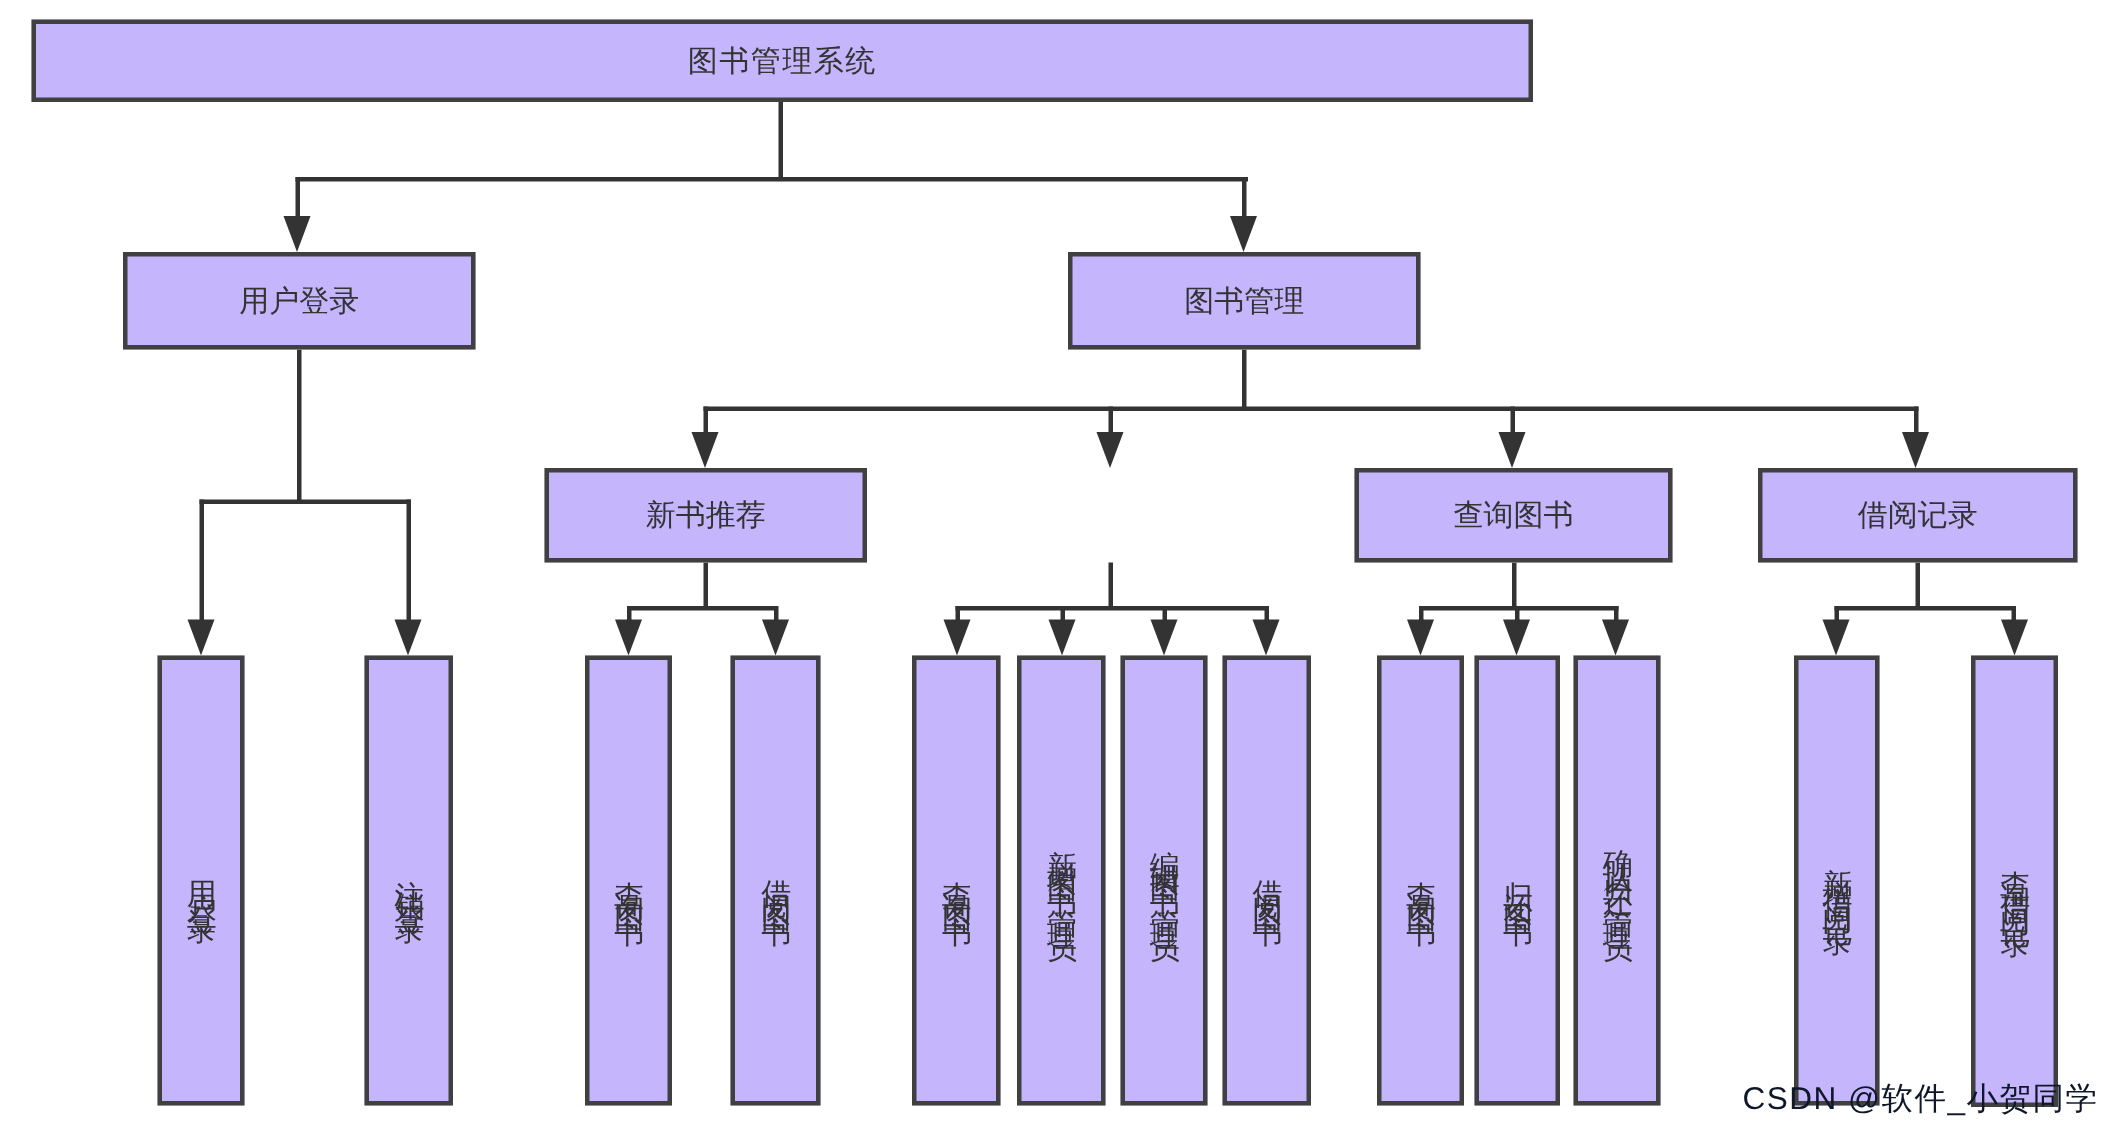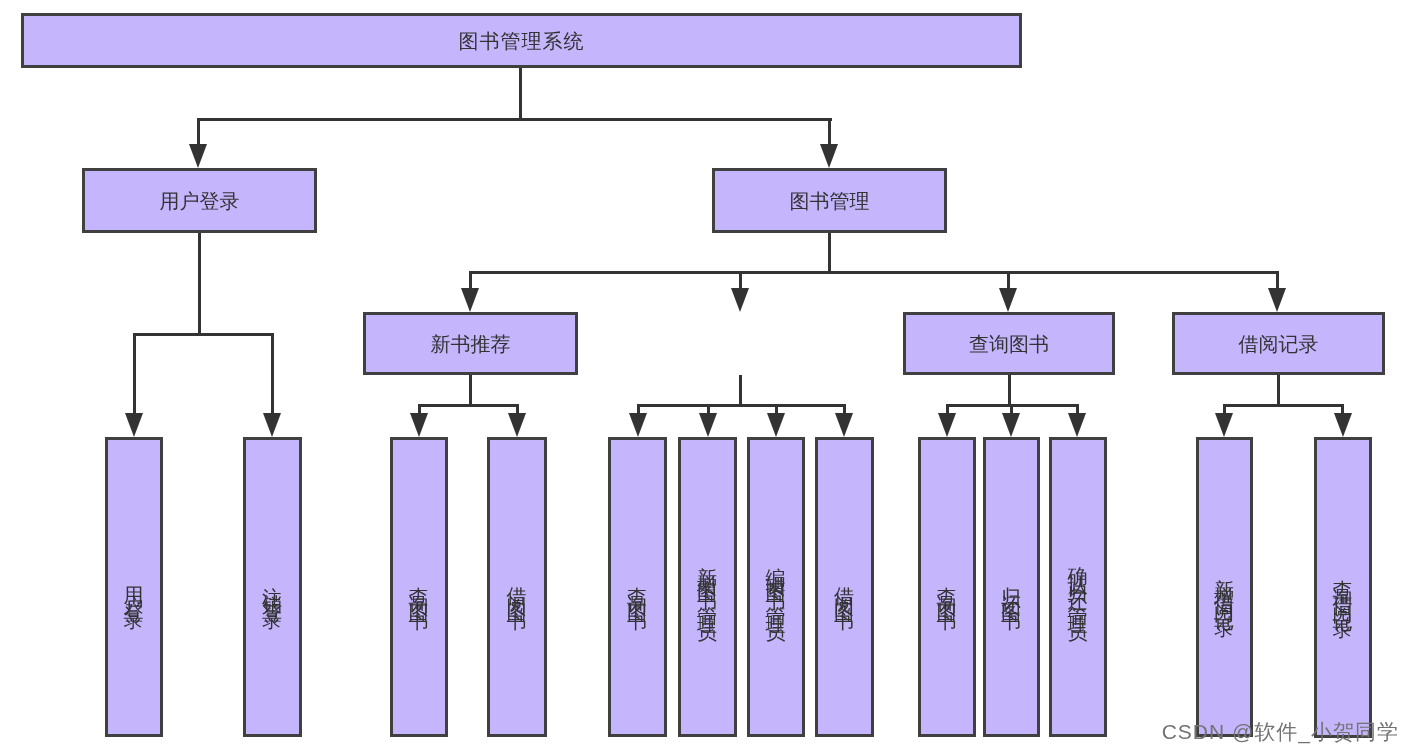--- a/index.html
+++ b/index.html
@@ -18,21 +18,21 @@
     writing-mode:vertical-rl;-webkit-writing-mode:vertical-rl;
     text-orientation:mixed;letter-spacing:8px;white-space:nowrap;
   }
   
   .vl{position:absolute;width:3px;background:#333;}
   .hl{position:absolute;height:3px;background:#333;}
   .arr{position:absolute;width:0;height:0;
        border-left:9px solid transparent;border-right:9px solid transparent;
        border-top:24px solid #333;}
   
-  .wm{position:absolute;right:6px;bottom:1px;font-size:21px;color:#737373;
+  .wm{position:absolute;right:6px;bottom:1px;font-size:21px;color:#0f172a;
       letter-spacing:1px;z-index:10;white-space:nowrap;}
 </style>
 </head>
 <body>
 
 <div class="canvas">
 
   <div class="vl" style="left:519px;top:68px;height:52px"></div>
   <div class="hl" style="left:197px;top:118px;width:635px"></div>
   <div class="vl" style="left:197px;top:118px;height:28px"></div>

